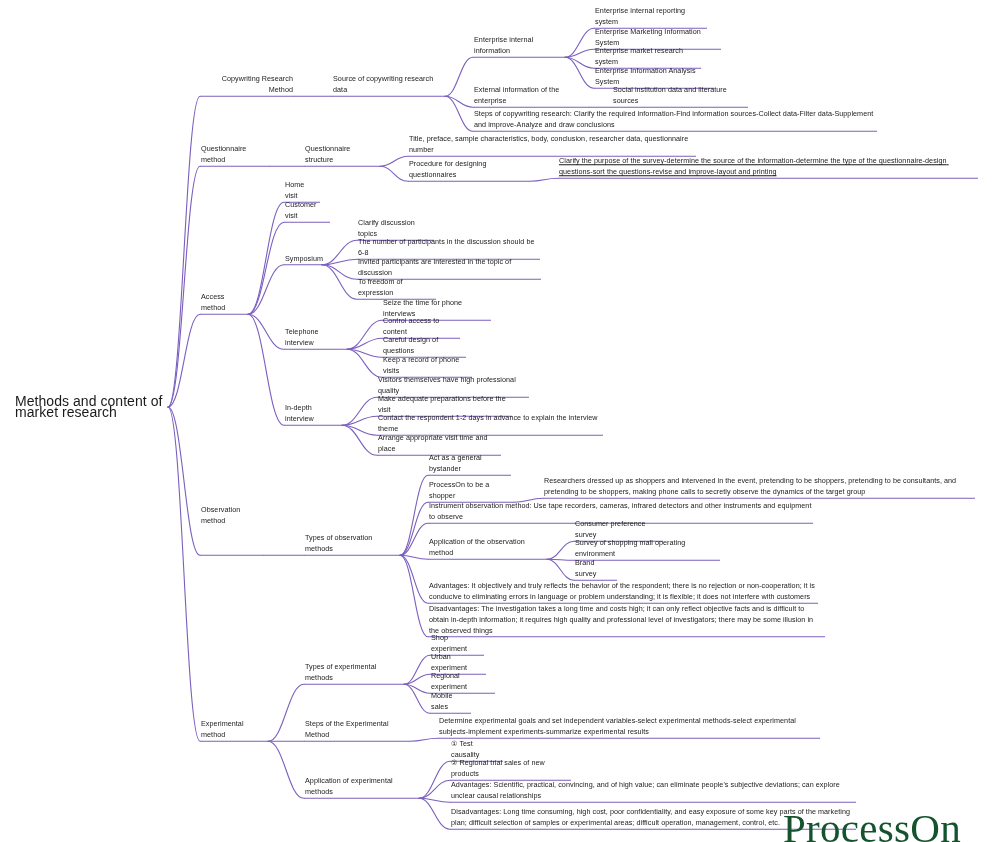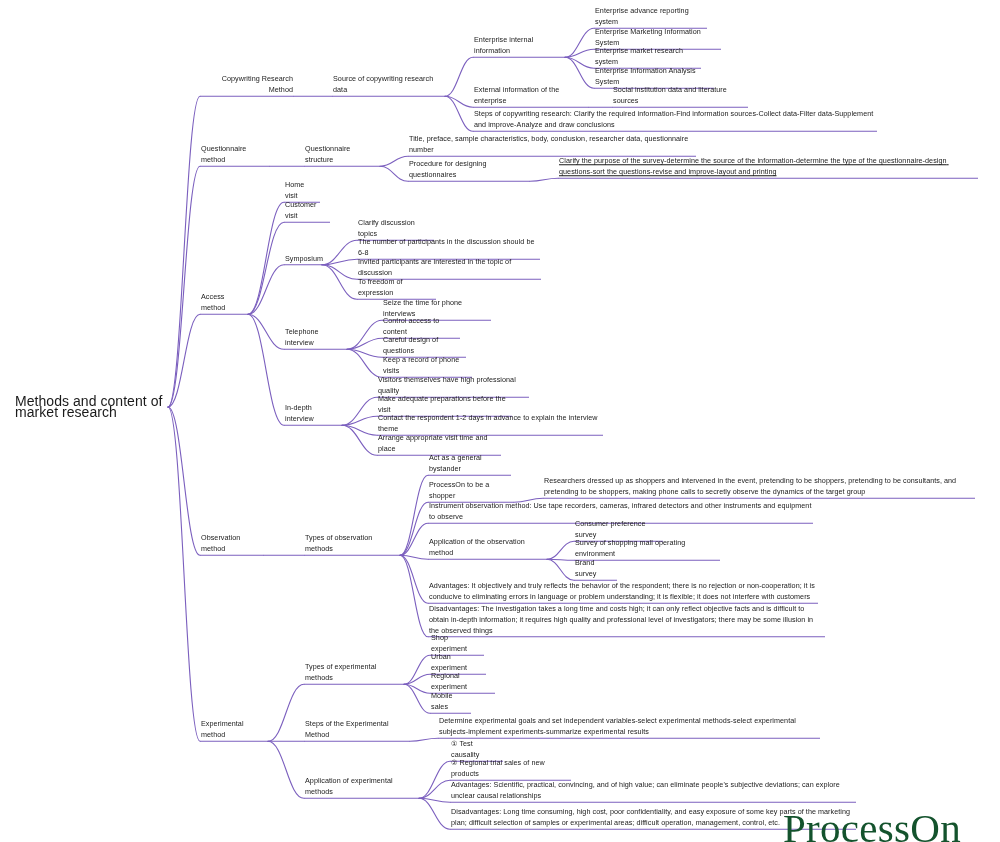--- a/index.html
+++ b/index.html
@@ -170,21 +170,21 @@
       <line x1="450.0" y1="761.3" x2="503.0" y2="761.3" stroke="#7b5fbe" stroke-width="1.1"></line>
       <line x1="450.0" y1="780.3" x2="571.0" y2="780.3" stroke="#7b5fbe" stroke-width="1.1"></line>
       <line x1="450.0" y1="802.3" x2="856.0" y2="802.3" stroke="#7b5fbe" stroke-width="1.1"></line>
       <line x1="450.0" y1="829.3" x2="856.0" y2="829.3" stroke="#7b5fbe" stroke-width="1.1"></line>
     </svg>
   <div id="nodes-layer">
       <div class="node root" style="left: 14px; top: 407px; width: 152px;">Methods and content of market research</div>
       <div class="node" style="left: 200px; top: 85px; width: 94px; text-align: right;">Copywriting Research Method</div>
       <div class="node" style="left: 332px; top: 85px; width: 113px;">Source of copywriting research data</div>
       <div class="node" style="left: 473px; top: 46px; width: 92px;">Enterprise internal information</div>
-      <div class="node" style="left: 594px; top: 17px; width: 113px;">Enterprise advance reporting system</div>
+      <div class="node" style="left: 594px; top: 17px; width: 113px;">Enterprise internal reporting system</div>
       <div class="node" style="left: 594px; top: 38px; width: 127px;">Enterprise Marketing Information System</div>
       <div class="node" style="left: 594px; top: 57px; width: 107px;">Enterprise market research system</div>
       <div class="node" style="left: 594px; top: 77px; width: 120px;">Enterprise Information Analysis System</div>
       <div class="node" style="left: 473px; top: 96px; width: 116px;">External information of the enterprise</div>
       <div class="node" style="left: 612px; top: 96px; width: 136px;">Social institution data and literature sources</div>
       <div class="node" style="left: 473px; top: 120px; width: 404px;">Steps of copywriting research: Clarify the required information-Find information sources-Collect data-Filter data-Supplement and improve-Analyze and draw conclusions</div>
       <div class="node" style="left: 200px; top: 155px; width: 70px;">Questionnaire method</div>
       <div class="node" style="left: 304px; top: 155px; width: 76px;">Questionnaire structure</div>
       <div class="node" style="left: 408px; top: 145px; width: 288px;">Title, preface, sample characteristics, body, conclusion, researcher data, questionnaire number</div>
       <div class="node" style="left: 408px; top: 170px; width: 122px;">Procedure for designing questionnaires</div>
@@ -200,21 +200,21 @@
       <div class="node" style="left: 284px; top: 338px; width: 63px;">Telephone interview</div>
       <div class="node" style="left: 382px; top: 309px; width: 109px;">Seize the time for phone interviews</div>
       <div class="node" style="left: 382px; top: 327px; width: 78px;">Control access to content</div>
       <div class="node" style="left: 382px; top: 346px; width: 84px;">Careful design of questions</div>
       <div class="node" style="left: 382px; top: 366px; width: 90px;">Keep a record of phone visits</div>
       <div class="node" style="left: 284px; top: 414px; width: 58px;">In-depth interview</div>
       <div class="node" style="left: 377px; top: 386px; width: 152px;">Visitors themselves have high professional quality</div>
       <div class="node" style="left: 377px; top: 405px; width: 135px;">Make adequate preparations before the visit</div>
       <div class="node" style="left: 377px; top: 424px; width: 226px;">Contact the respondent 1-2 days in advance to explain the interview theme</div>
       <div class="node" style="left: 377px; top: 444px; width: 124px;">Arrange appropriate visit time and place</div>
-      <div class="node" style="left: 200px; top: 544px; width: 64px;">Observation method</div>
+      <div class="node" style="left: 200px; top: 516px; width: 64px;">Observation method</div>
       <div class="node" style="left: 304px; top: 544px; width: 96px;">Types of observation methods</div>
       <div class="node" style="left: 428px; top: 464px; width: 83px;">Act as a general bystander</div>
       <div class="node" style="left: 428px; top: 491px; width: 86px;">ProcessOn to be a shopper</div>
       <div class="node" style="left: 543px; top: 487px; width: 432px;">Researchers dressed up as shoppers and intervened in the event, pretending to be shoppers, pretending to be consultants, and pretending to be shoppers, making phone calls to secretly observe the dynamics of the target group</div>
       <div class="node" style="left: 428px; top: 512px; width: 385px;">Instrument observation method: Use tape recorders, cameras, infrared detectors and other instruments and equipment to observe</div>
       <div class="node" style="left: 428px; top: 548px; width: 119px;">Application of the observation method</div>
       <div class="node" style="left: 574px; top: 530px; width: 89px;">Consumer preference survey</div>
       <div class="node" style="left: 574px; top: 549px; width: 146px;">Survey of shopping mall operating environment</div>
       <div class="node" style="left: 574px; top: 569px; width: 43px;">Brand survey</div>
       <div class="node" style="left: 428px; top: 592px; width: 390px;">Advantages: It objectively and truly reflects the behavior of the respondent; there is no rejection or non-cooperation; it is conducive to eliminating errors in language or problem understanding; it is flexible; it does not interfere with customers</div>

